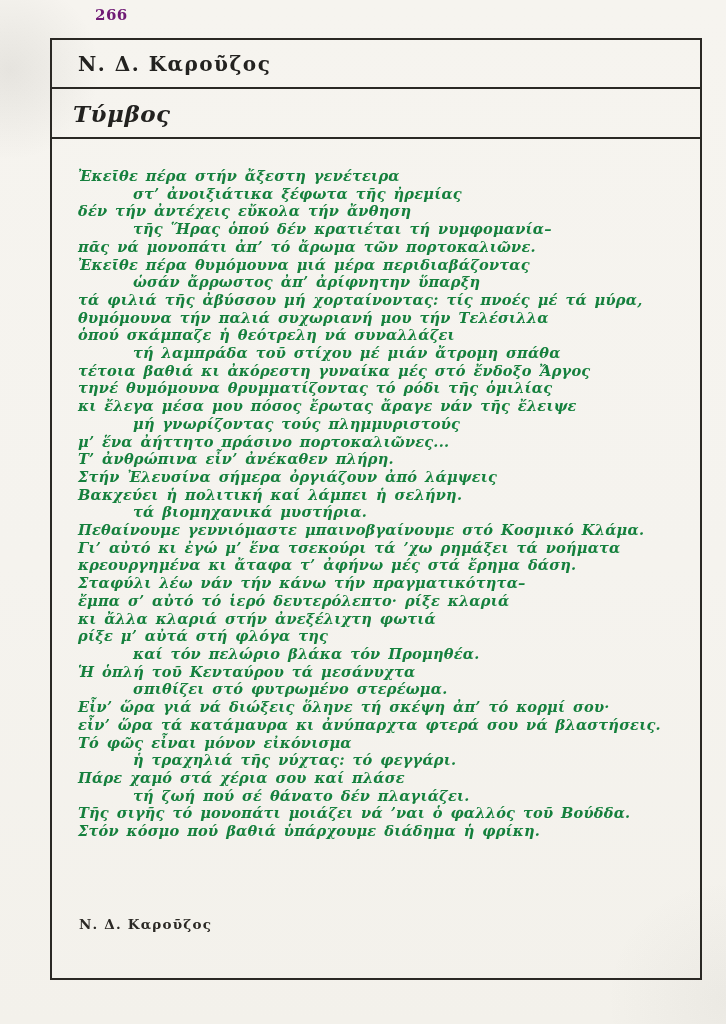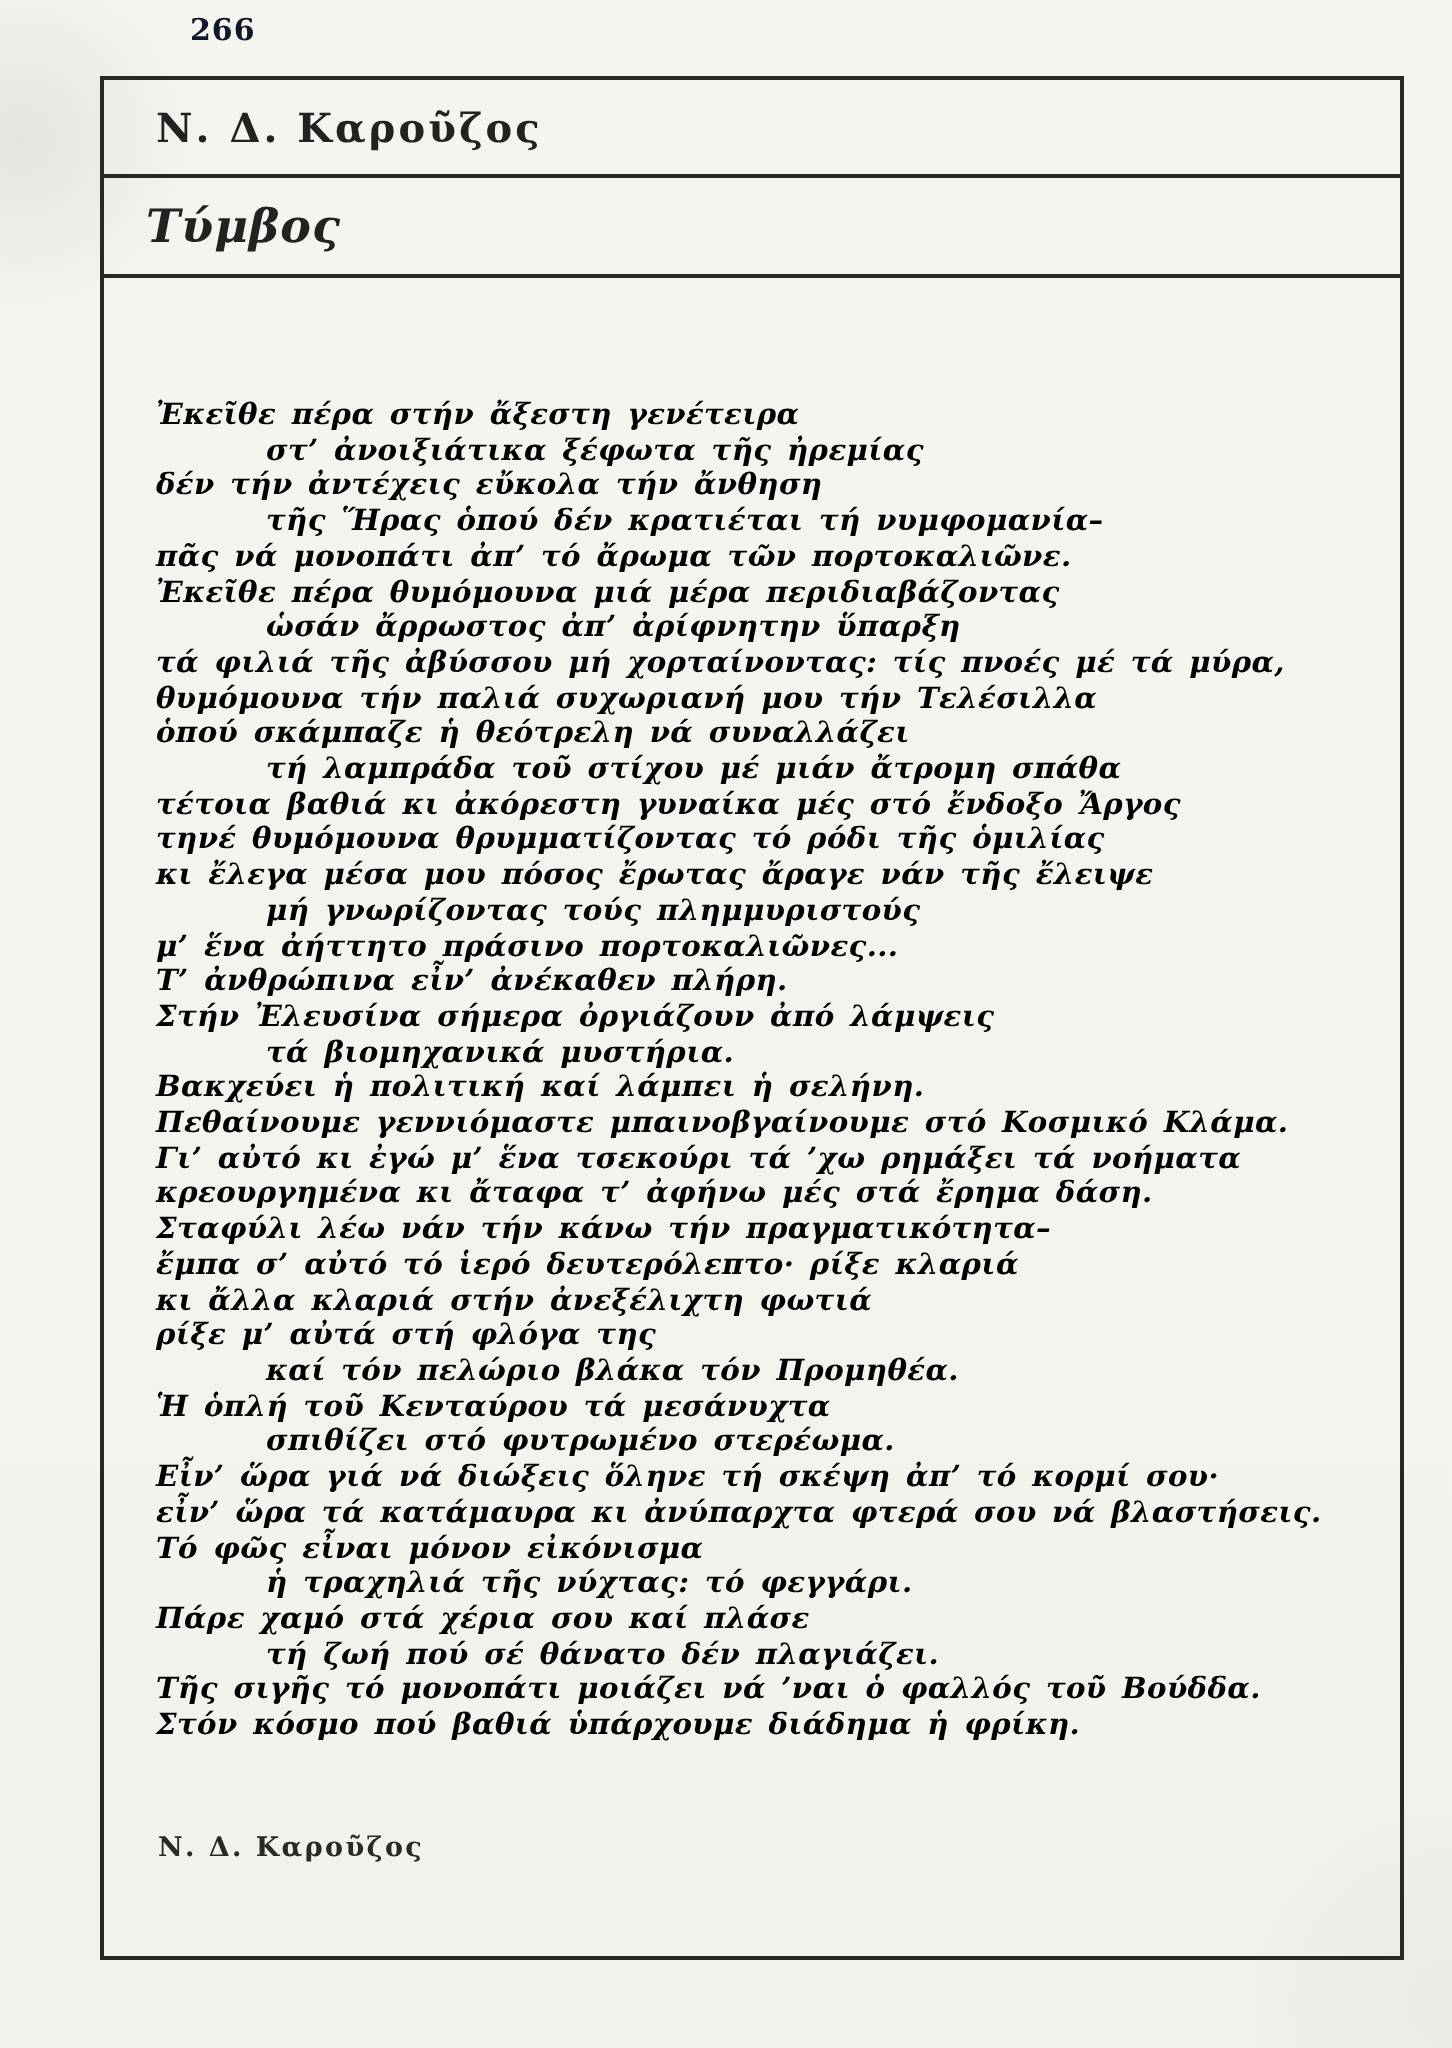--- a/index.html
+++ b/index.html
@@ -19,21 +19,21 @@
     overflow: hidden;
   }
 
   .page-number {
     position: absolute;
     left: 95px;
     top: 6px;
     font-size: 15px;
     font-weight: bold;
     letter-spacing: 0.5px;
-    color: #0f172a;
+    color: #701a75;
   }
 
   .page-frame {
     position: absolute;
     left: 50px;
     top: 38px;
     width: 648px;
     height: 938px;
     border: 2px solid #2a2824;
     box-sizing: content-box;
@@ -65,23 +65,22 @@
     text-align: right;
   }
 
   .poem {
     padding: 28px 10px 0 26px;
     font-style: italic;
     font-size: 14.6px;
     line-height: 17.7px;
     letter-spacing: 0.2px;
     word-spacing: 2.5px;
-    color: #000000;
+    color: #15803d;
     white-space: nowrap;
-    margin-top: 32px;
   }
   .poem-line.indent {
     padding-left: 55px;
   }
 
   .footer-author {
     position: absolute;
     left: 27px;
     bottom: 46px;
     font-size: 13.5px;
@@ -116,22 +115,22 @@
       <div class="poem-line">θυμόμουνα τήν παλιά συχωριανή μου τήν Τελέσιλλα</div>
       <div class="poem-line">ὁπού σκάμπαζε ἡ θεότρελη νά συναλλάζει</div>
       <div class="poem-line indent">τή λαμπράδα τοῦ στίχου μέ μιάν ἄτρομη σπάθα</div>
       <div class="poem-line">τέτοια βαθιά κι ἀκόρεστη γυναίκα μές στό ἔνδοξο Ἄργος</div>
       <div class="poem-line">τηνέ θυμόμουνα θρυμματίζοντας τό ρόδι τῆς ὁμιλίας</div>
       <div class="poem-line">κι ἔλεγα μέσα μου πόσος ἔρωτας ἄραγε νάν τῆς ἔλειψε</div>
       <div class="poem-line indent">μή γνωρίζοντας τούς πλημμυριστούς</div>
       <div class="poem-line">μ’ ἕνα ἀήττητο πράσινο πορτοκαλιῶνες...</div>
       <div class="poem-line">Τ’ ἀνθρώπινα εἶν’ ἀνέκαθεν πλήρη.</div>
       <div class="poem-line">Στήν Ἐλευσίνα σήμερα ὀργιάζουν ἀπό λάμψεις</div>
+      <div class="poem-line">Βακχεύει ἡ πολιτική καί λάμπει ἡ σελήνη.</div>
       <div class="poem-line indent">τά βιομηχανικά μυστήρια.</div>
-      <div class="poem-line">Βακχεύει ἡ πολιτική καί λάμπει ἡ σελήνη.</div>
       <div class="poem-line">Πεθαίνουμε γεννιόμαστε μπαινοβγαίνουμε στό Κοσμικό Κλάμα.</div>
       <div class="poem-line">Γι’ αὐτό κι ἐγώ μ’ ἕνα τσεκούρι τά ’χω ρημάξει τά νοήματα</div>
       <div class="poem-line">κρεουργημένα κι ἄταφα τ’ ἀφήνω μές στά ἔρημα δάση.</div>
       <div class="poem-line">Σταφύλι λέω νάν τήν κάνω τήν πραγματικότητα–</div>
       <div class="poem-line">ἔμπα σ’ αὐτό τό ἱερό δευτερόλεπτο· ρίξε κλαριά</div>
       <div class="poem-line">κι ἄλλα κλαριά στήν ἀνεξέλιχτη φωτιά</div>
       <div class="poem-line">ρίξε μ’ αὐτά στή φλόγα της</div>
       <div class="poem-line indent">καί τόν πελώριο βλάκα τόν Προμηθέα.</div>
       <div class="poem-line">Ἡ ὁπλή τοῦ Κενταύρου τά μεσάνυχτα</div>
       <div class="poem-line indent">σπιθίζει στό φυτρωμένο στερέωμα.</div>

